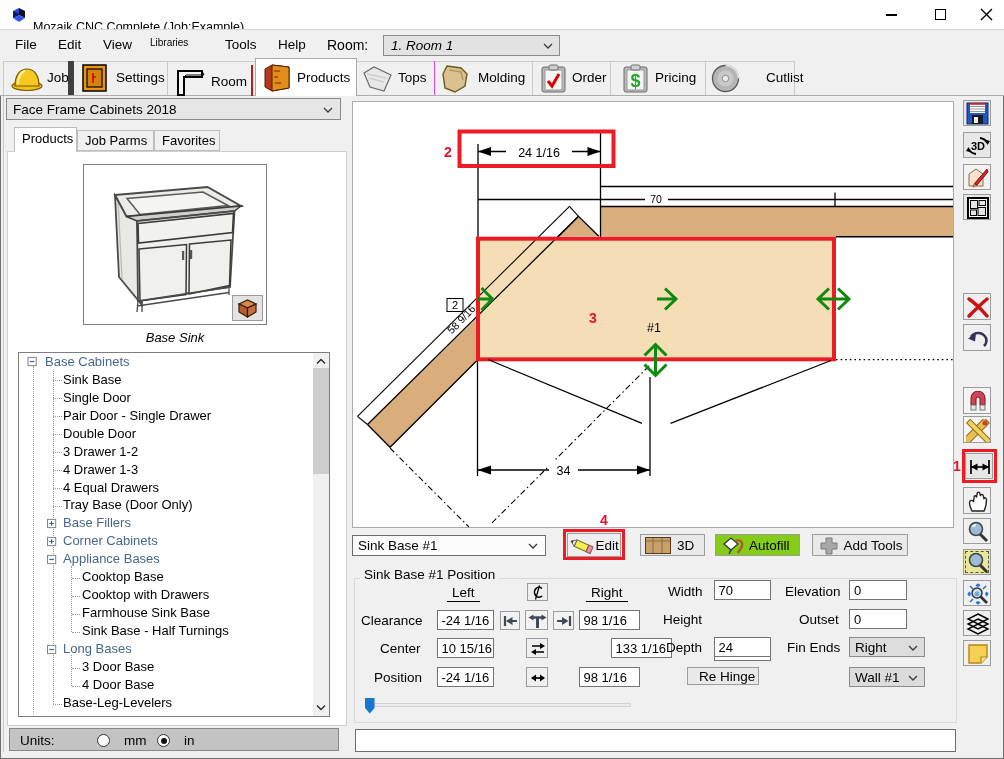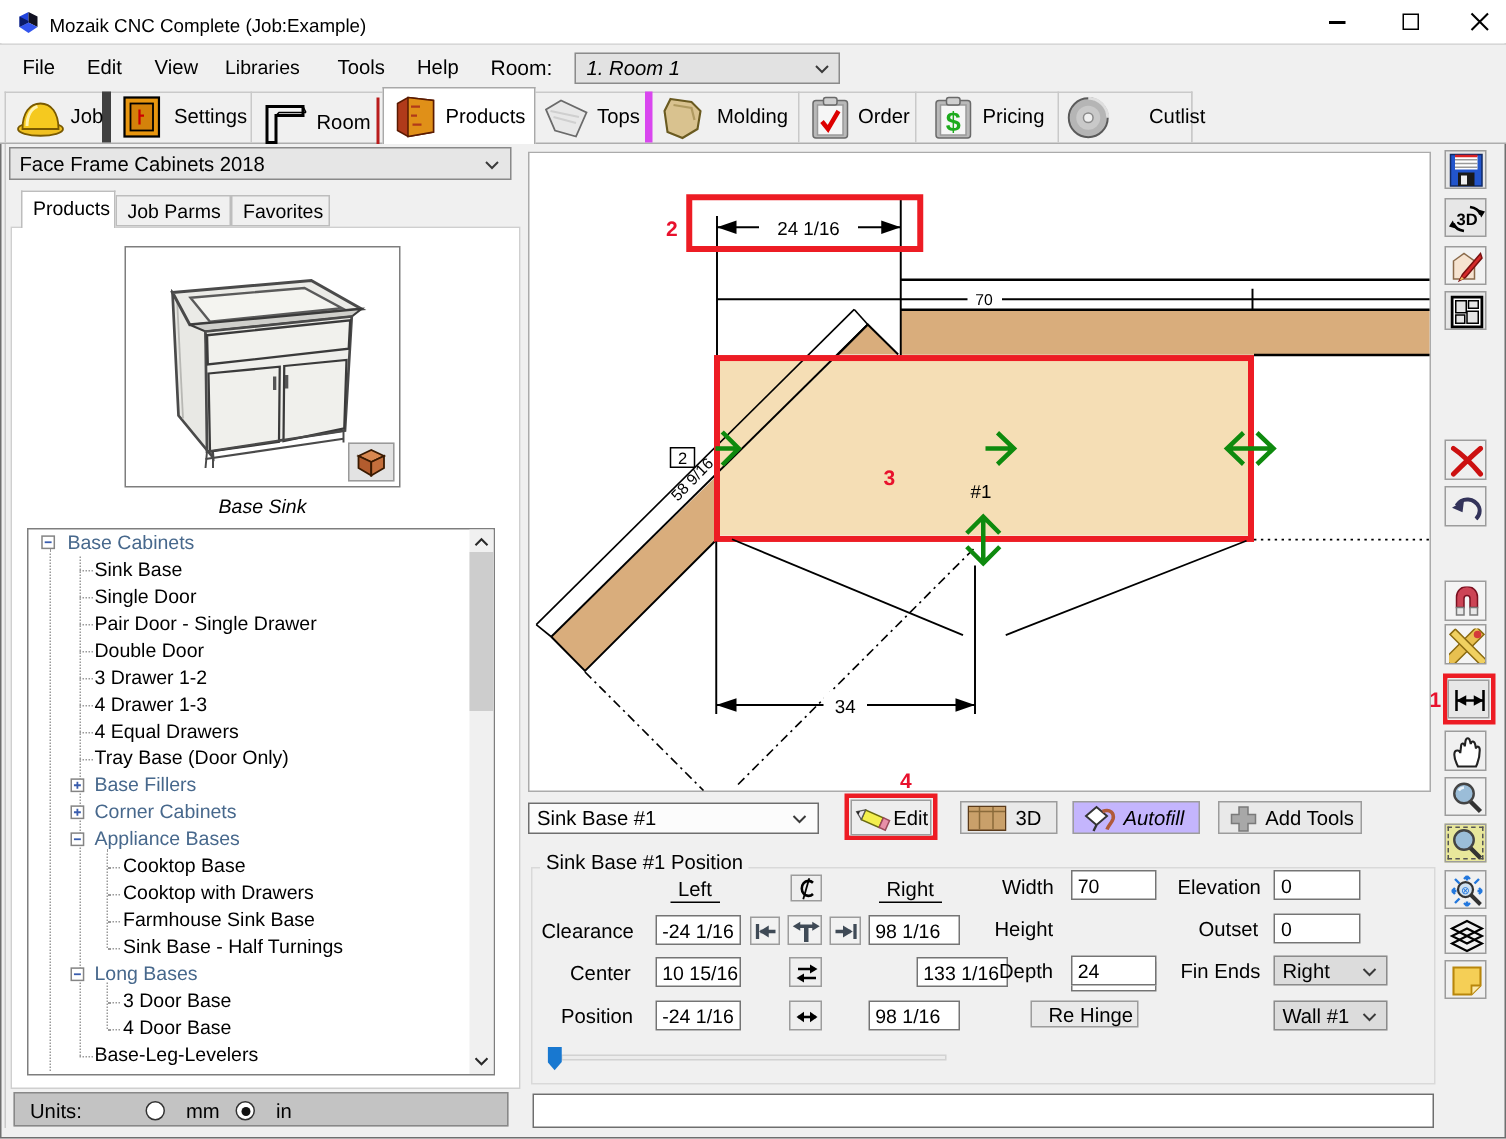--- a/index.html
+++ b/index.html
@@ -17,33 +17,33 @@
 </head>
 <body>
 
 <div class="ab" style="left:0;top:0;width:1004px;height:29px;background:#ffffff;"></div>
 <svg class="ab" style="left:10px;top:6px;" width="18" height="18" viewBox="0 0 18 18">
   <polygon points="3,5 9,2 9,9 3,12" fill="#2244dd"></polygon>
   <polygon points="9,2 15,5 15,12 9,9" fill="#111122"></polygon>
   <polygon points="3,12 9,9 15,12 9,16" fill="#3355ee"></polygon>
   <polygon points="3,5 9,8 9,9 3,12" fill="#0a1a66"></polygon>
 </svg>
-<div class="ab" style="left:33px;top:10px;font-size:12.5px;color:#000;">Mozaik CNC Complete (Job:Example)</div>
+<div class="ab" style="left:33px;top:20px;font-size:12.5px;color:#000;">Mozaik CNC Complete (Job:Example)</div>
 
 <div class="ab" style="left:886px;top:14px;width:11px;height:1.5px;background:#000;"></div>
 <div class="ab" style="left:935px;top:9px;width:9px;height:9px;border:1.4px solid #000;"></div>
 <svg class="ab" style="left:980px;top:8px;" width="13" height="13" viewBox="0 0 13 13">
   <path d="M1,1 L12,12 M12,1 L1,12" stroke="#000" stroke-width="1.4"></path>
 </svg>
 
 <div class="ab" style="left:0;top:29px;width:1004px;height:31px;background:#f0f0f0;border-top:1px solid #d7d7d7;"></div>
 <div class="ab" style="left:15px;top:37px;font-size:13.5px;">File</div>
 <div class="ab" style="left:58px;top:37px;font-size:13.5px;">Edit</div>
 <div class="ab" style="left:103px;top:37px;font-size:13.5px;">View</div>
-<div class="ab" style="left:150px;top:37px;font-size:13px;">Libraries</div>
+<div class="ab" style="left:150px;top:37px;font-size:10px;">Libraries</div>
 <div class="ab" style="left:225px;top:37px;font-size:13.5px;">Tools</div>
 <div class="ab" style="left:278px;top:37px;font-size:13.5px;">Help</div>
 <div class="ab" style="left:327px;top:37px;font-size:14px;">Room:</div>
 <div class="ab" style="left:383px;top:35px;width:177px;height:21px;background:#e2e2e2;border:1px solid #8b8b8b;box-sizing:border-box;">
   <div style="position:absolute;left:7px;top:2px;font-size:13.5px;font-style:italic;">1. Room 1</div>
   <svg style="position:absolute;right:6px;top:6px;" width="10" height="8" viewBox="0 0 10 8">
       <path d="M1,2 L5,6 L9,2" fill="none" stroke="#3a3a3a" stroke-width="1.3"></path>
     </svg>
 </div>
 
@@ -79,21 +79,21 @@
 
 <div class="ab" style="left:255px;top:58px;width:102px;height:38px;background:#fff;border:1px solid #a9a9a9;border-bottom:none;box-sizing:border-box;z-index:3;">
   <svg style="position:absolute;left:6px;top:4px;" width="30" height="29" viewBox="0 0 30 29">
     <polygon points="3,6 10,2 27,4 27,25 10,28 3,24" fill="#b03a1a" stroke="#5a1a00" stroke-width="1"></polygon>
     <polygon points="10,2 27,4 27,25 10,28" fill="#e09018" stroke="#5a1a00" stroke-width="1"></polygon>
     <path d="M12,8 L18,8 M12,14 L16,14 M13,20 L19,20" stroke="#b03a1a" stroke-width="1.5"></path>
   </svg>
   <div style="position:absolute;left:41px;top:11px;font-size:13.5px;">Products</div>
 </div>
 
-<div class="ab" style="left:357px;top:61px;width:78px;height:34px;border-right:5px solid #d946ef;box-sizing:border-box;">
+<div class="ab" style="left:357px;top:61px;width:78px;height:34px;border-right:1px solid #d946ef;box-sizing:border-box;">
   <svg style="position:absolute;left:5px;top:4px;" width="31" height="28" viewBox="0 0 31 28">
     <polygon points="2,8 12,2 29,10 22,26 8,22" fill="#e8e8e8" stroke="#6a6a6a" stroke-width="1.2"></polygon>
     <path d="M5,9 L24,13 M7,13 L22,17" stroke="#cfcfcf" stroke-width="1.5"></path>
   </svg>
   <div style="position:absolute;left:41px;top:9px;font-size:13.5px;">Tops</div>
 </div>
 
 <div class="ab" style="left:435px;top:61px;width:98px;height:34px;border-right:1px solid #c9c9c9;box-sizing:border-box;">
   <svg style="position:absolute;left:6px;top:3px;" width="28" height="30" viewBox="0 0 28 30">
     <polygon points="6,2 20,4 26,10 24,22 14,28 4,24 2,10" fill="#d9c28f" stroke="#6a5a20" stroke-width="1.4"></polygon>
@@ -499,21 +499,21 @@
 </div>
 
 <div class="btn" style="left:640px;top:533.5px;width:65px;height:22px;background:#e9e9e9;">
   <svg style="position:absolute;left:4px;top:2px;" width="26" height="17" viewBox="0 0 26 17">
     <rect x="0.5" y="0.5" width="25" height="16" fill="#c9a06a" stroke="#5a3a1a"></rect>
     <path d="M8,1 L8,16 M17,1 L17,16 M1,4 L25,4" stroke="#8a6a3a" stroke-width="1"></path>
   </svg>
   <div style="position:absolute;left:36px;top:3px;font-size:13.5px;">3D</div>
 </div>
 
-<div class="btn" style="left:715px;top:534px;width:85px;height:21.5px;background:#c4b5fd;font-style:italic;">
+<div class="btn" style="left:715px;top:534px;width:85px;height:21.5px;background:#84cc16;">
   <svg style="position:absolute;left:5px;top:1px;" width="26" height="19" viewBox="0 0 26 19">
     <path d="M3,8 L10,2 L17,8 L10,14 Z" fill="#fff" stroke="#333" stroke-width="1.3"></path>
     <path d="M14,5 C19,3 22,6 21,10 C20,13 18,14 17,17" fill="none" stroke="#b05a3a" stroke-width="2.4"></path>
     <path d="M10,14 L8,18" stroke="#333" stroke-width="1.6"></path>
   </svg>
   <div style="position:absolute;left:33px;top:3px;font-size:13.5px;">Autofill</div>
 </div>
 
 <div class="btn" style="left:811.5px;top:534px;width:96px;height:21.5px;background:#e9e9e9;">
   <svg style="position:absolute;left:4px;top:1px;" width="24" height="20" viewBox="0 0 24 20">

